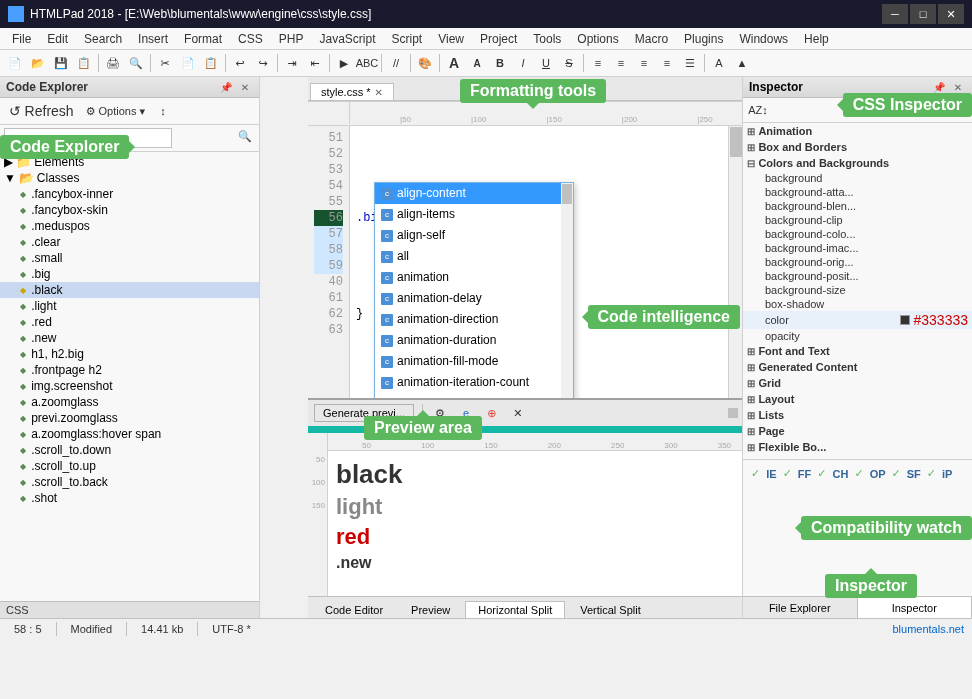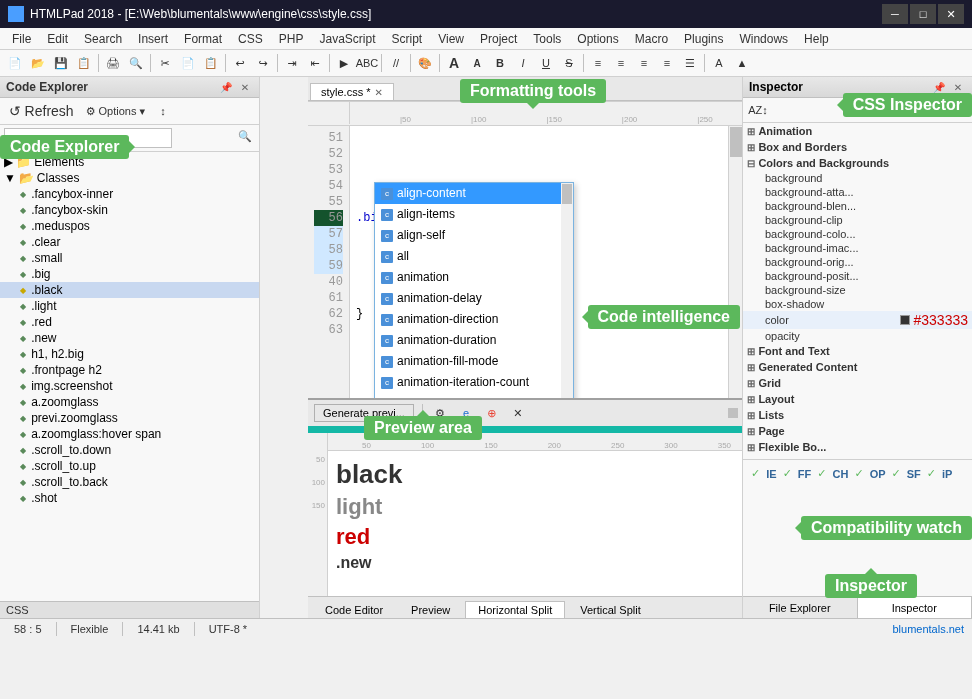--- a/index.html
+++ b/index.html
@@ -612,19 +612,19 @@
 
   <div class="callout left-arrow" style="bottom:78px;right:0px;">Compatibility watch</div>
 
   <div class="callout top-arrow" style="bottom:20px;right:55px;">Inspector</div>
 
 </div>
 
 <div class="status-bar">
   <span class="status-item">58 : 5</span>
   <div class="status-sep"></div>
-  <span class="status-item">Flexible</span>
+  <span class="status-item">Modified</span>
   <div class="status-sep"></div>
   <span class="status-item">14.41 kb</span>
   <div class="status-sep"></div>
   <span class="status-item">UTF-8 *</span>
   <span class="status-right">blumentals.net</span>
 </div>
 
 </body></html>

